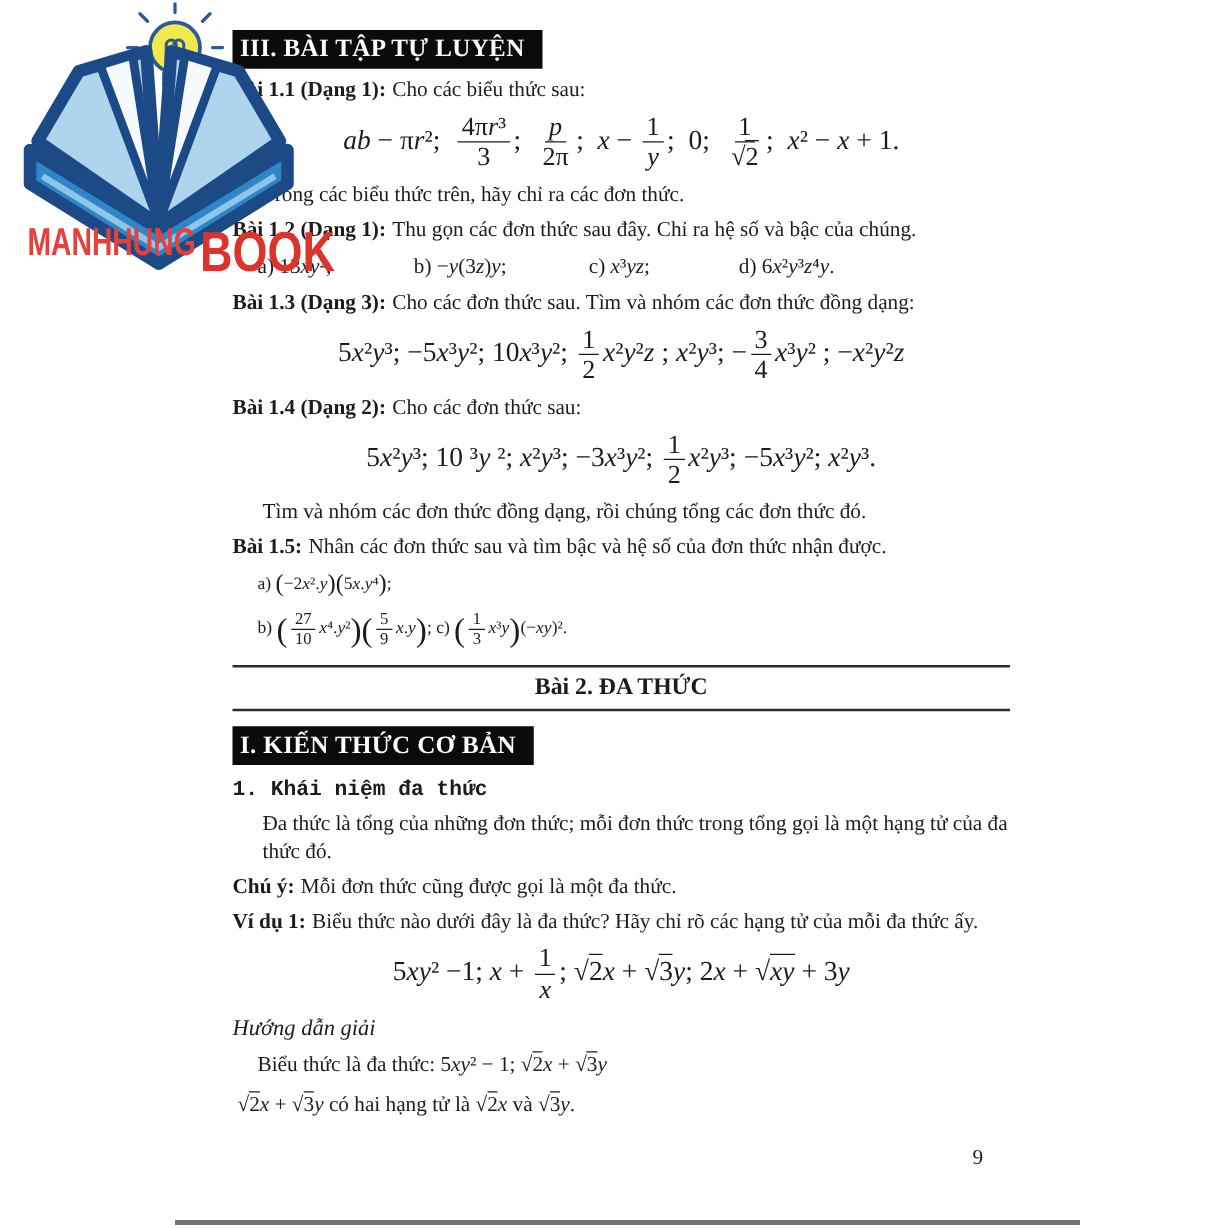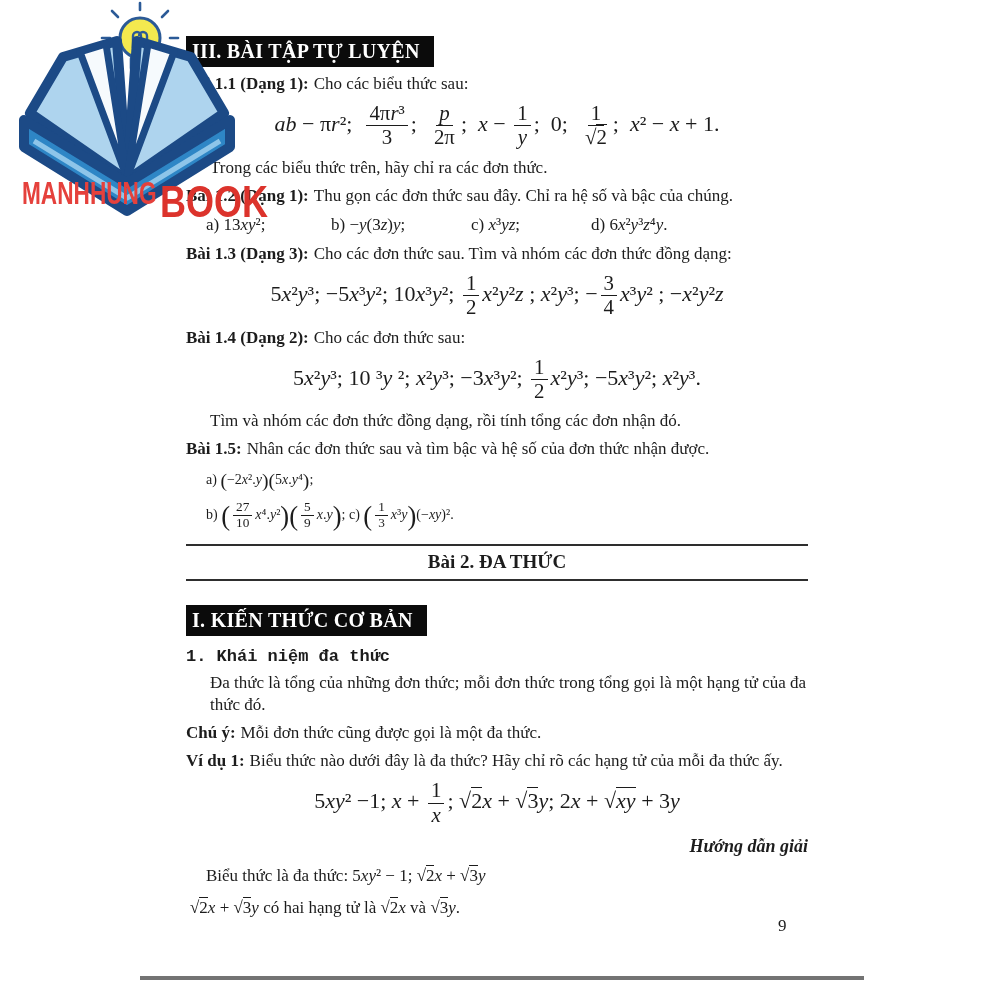--- a/index.html
+++ b/index.html
@@ -15,21 +15,20 @@
   .content {
     position: absolute; left: 186px; top: 24px; width: 622px;
     font-size: 17px; line-height: 22px;
   }
   .hdr-bar {
     display: inline-block;
     background: #0b0b0b; color: #ffffff;
     font-weight: bold; font-size: 20px; line-height: 24px;
     padding: 3px 14px 4px 6px;
     letter-spacing: 0.3px;
-    margin-top: 12px;
   }
   p { margin: 6px 0; }
   b.lbl { margin-right: 5px; }
   .ind { margin-left: 24px; }
   .hang { padding-left: 24px; text-indent: -24px; }
   .disp { text-align: center; margin: 7px 0; font-size: 22px; line-height: 26px; }
   .items-row {
     display: grid;
     grid-template-columns: 125px 140px 120px auto;
     padding-left: 20px; margin: 7px 0;
@@ -44,21 +43,21 @@
   .sq { white-space: nowrap; }
   .ov { border-top: 1.4px solid #1c1c1c; }
   .bp  { font-size: 140%; vertical-align: middle; line-height: 0.9; display: inline-block; }
   .bp2 { font-size: 190%; font-weight: 300; vertical-align: middle; line-height: 0.85; display: inline-block; }
   .sec-divider {
     border-top: 2px solid #2e2e2e; border-bottom: 2px solid #2e2e2e;
     text-align: center; font-weight: bold; font-size: 19px;
     padding: 5px 0 6px; margin: 13px 0 12px;
   }
   .sub-title { font-weight: bold; margin: 10px 0 4px; font-family: Liberation Mono, monospace; }
-  .hdg { text-align: right; font-weight: bold; font-style: italic; font-size: 18px; margin: 8px 0; }
+  .hdg { text-align: left; font-weight: normal; font-style: italic; font-size: 18px; margin: 8px 0; }
   .sol { margin-left: 20px; }
   .sol-last { margin-left: 4px; }
   .b15-item { padding-left: 20px; margin: 9px 0; font-size: 14px; }
   .pagenum { position: absolute; left: 778px; top: 916px; font-size: 17px; }
   .bottom-bar { position: absolute; left: 140px; top: 976px; width: 724px; height: 4px; background: #737373; }
   .logo { position: absolute; left: 0; top: 0; width: 256px; height: 234px; z-index: 5; }
   .brand {
     position: absolute; left: 2px; top: 176px;
     display: flex; align-items: flex-start; white-space: nowrap;
     font-family: "Liberation Sans", "DejaVu Sans", sans-serif; font-weight: bold; margin-left: 20px;
@@ -110,21 +109,21 @@
         <span class="de">4</span>
       </span><i>x</i>³<i>y</i>² ; −<i>x</i>²<i>y</i>²<i>z</i></div>
 
   <p><b class="lbl">Bài 1.4 (Dạng 2):</b><span>Cho các đơn thức sau:</span></p>
 
   <div class="disp">5<i>x</i>²<i>y</i>³; 10 ³<i>y</i> ²; <i>x</i>²<i>y</i>³; −3<i>x</i>³<i>y</i>²; <span class="fr">
         <span class="nu">1</span>
         <span class="de">2</span>
       </span><i>x</i>²<i>y</i>³; −5<i>x</i>³<i>y</i>²; <i>x</i>²<i>y</i>³.</div>
 
-  <p class="ind">Tìm và nhóm các đơn thức đồng dạng, rồi tính tổng các đơn nhận đó.</p>
+  <p class="ind">Tìm và nhóm các đơn thức đồng dạng, rồi chúng tổng các đơn thức đó.</p>
 
   <p><b class="lbl">Bài 1.5:</b><span>Nhân các đơn thức sau và tìm bậc và hệ số của đơn thức nhận được.</span></p>
 
   <div class="b15-item">a) <span class="bp">(</span>−2<i>x</i>².<i>y</i><span class="bp">)</span><span class="bp">(</span>5<i>x</i>.<i>y</i>⁴<span class="bp">)</span>;</div>
   <div class="b15-item">b) <span class="bp2">(</span><span class="fr">
         <span class="nu">27</span>
         <span class="de">10</span>
       </span><i>x</i>⁴.<i>y</i>²<span class="bp2">)</span><span class="bp2">(</span><span class="fr">
         <span class="nu">5</span>
         <span class="de">9</span>

